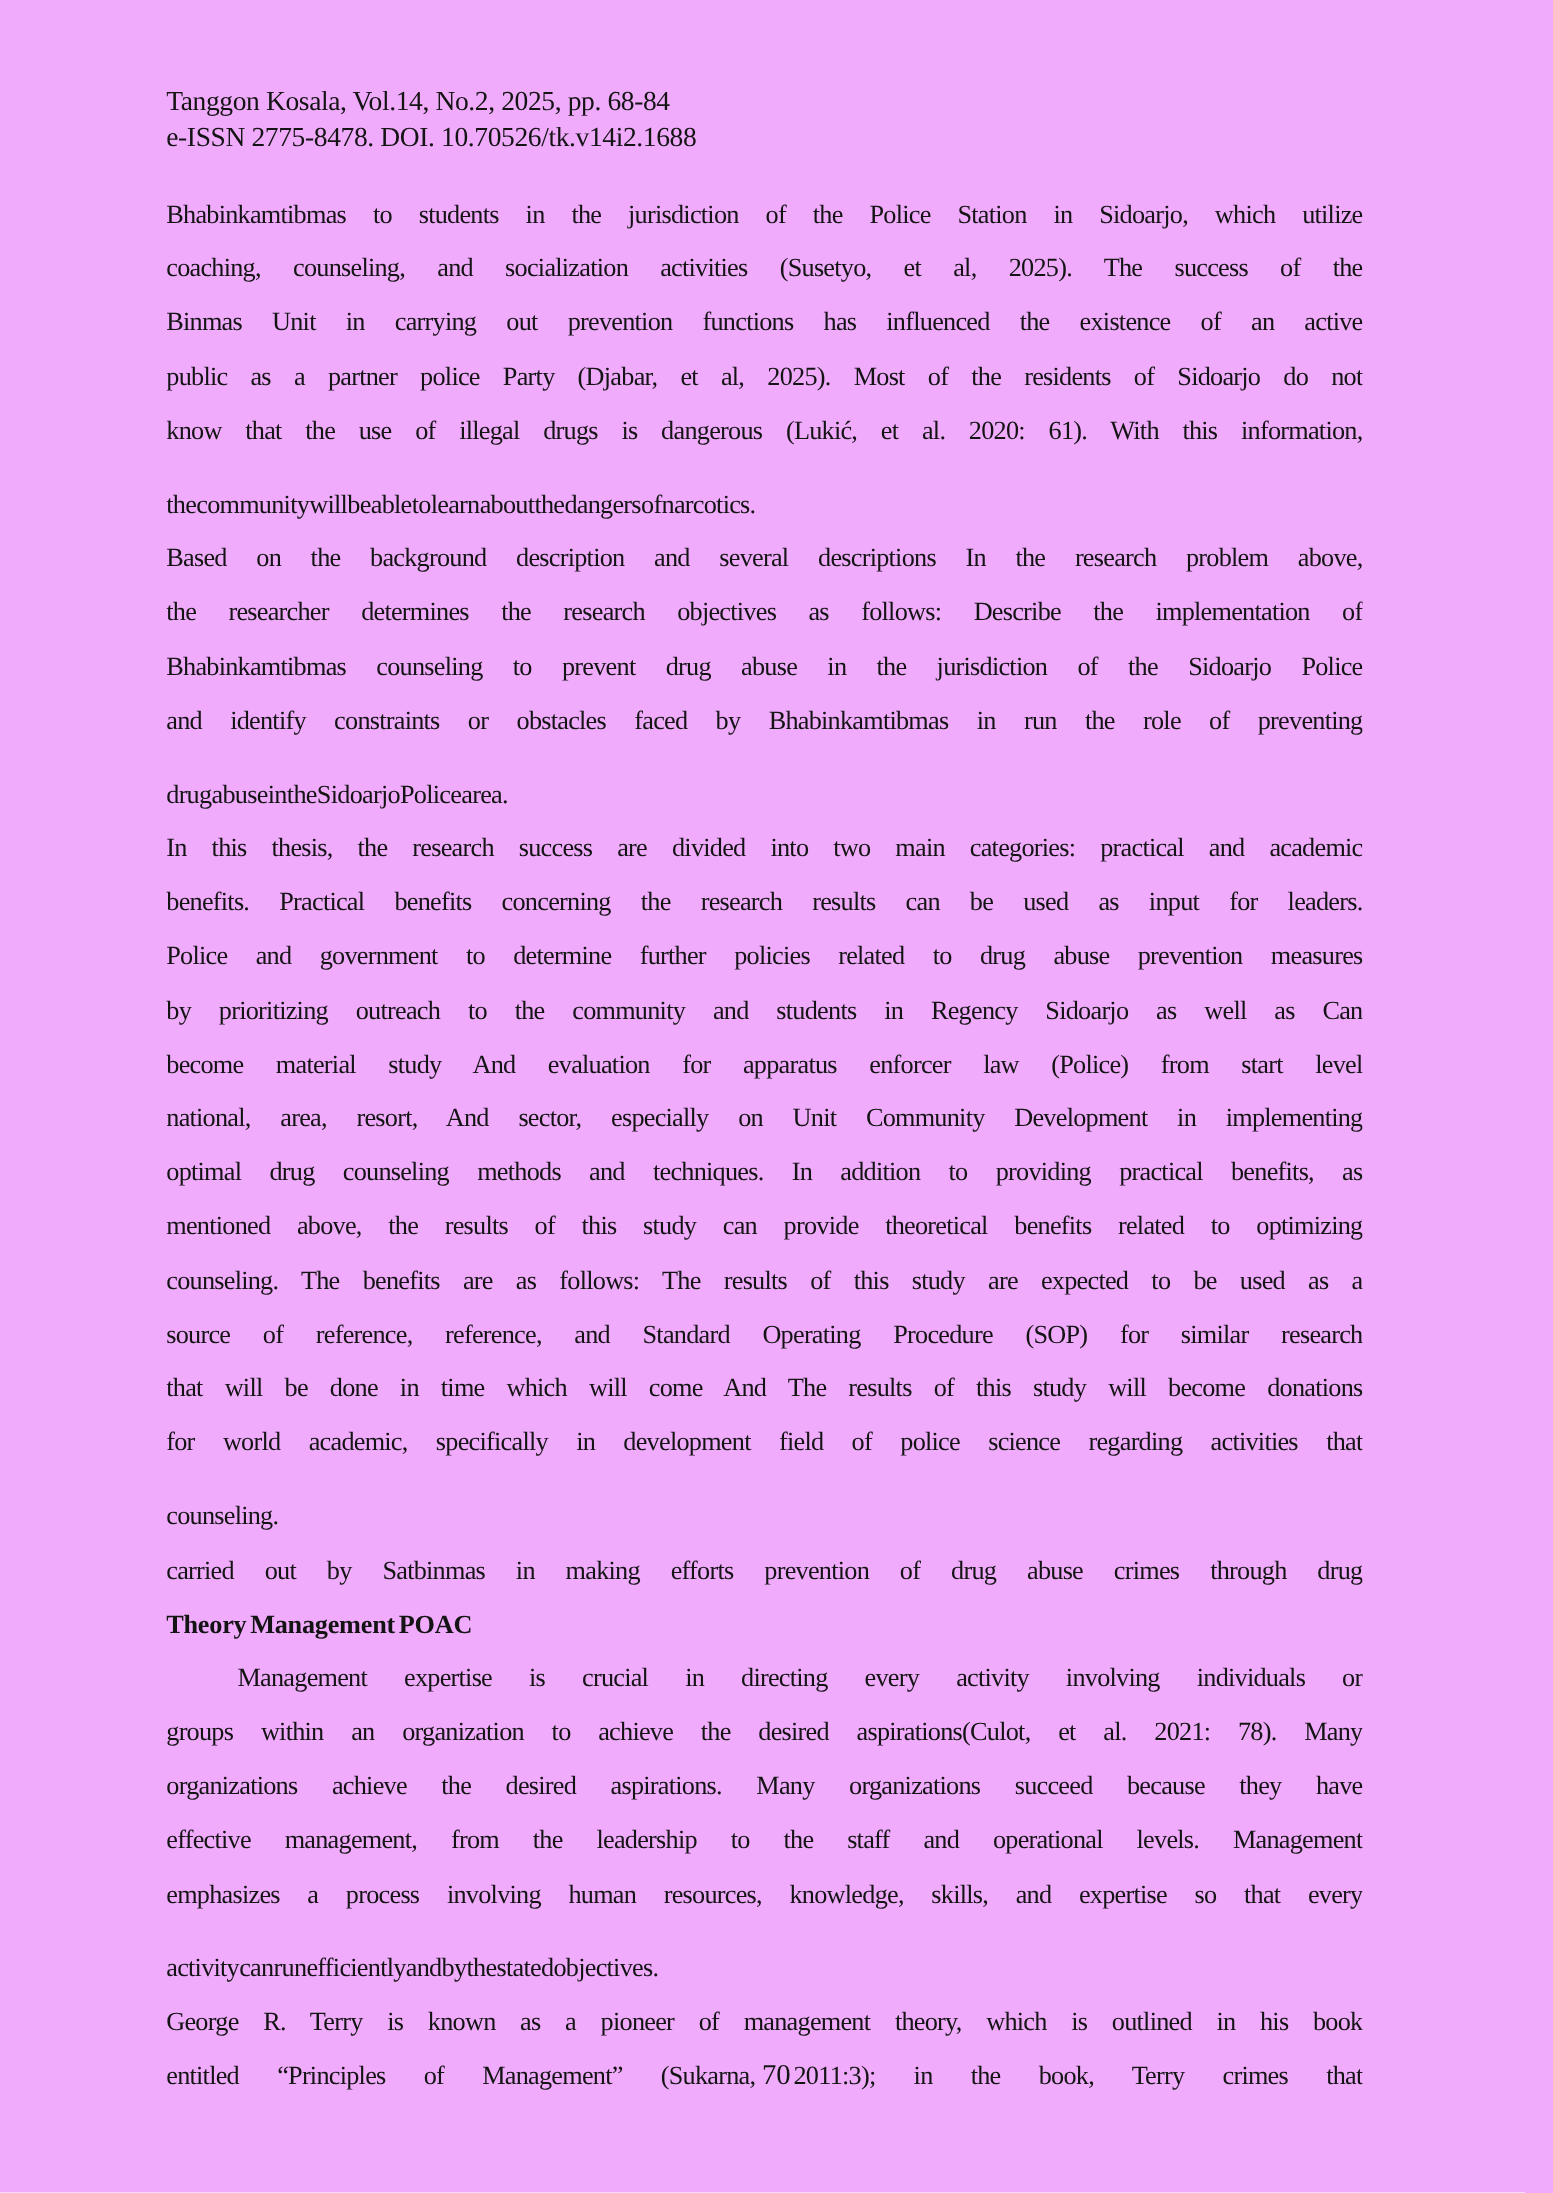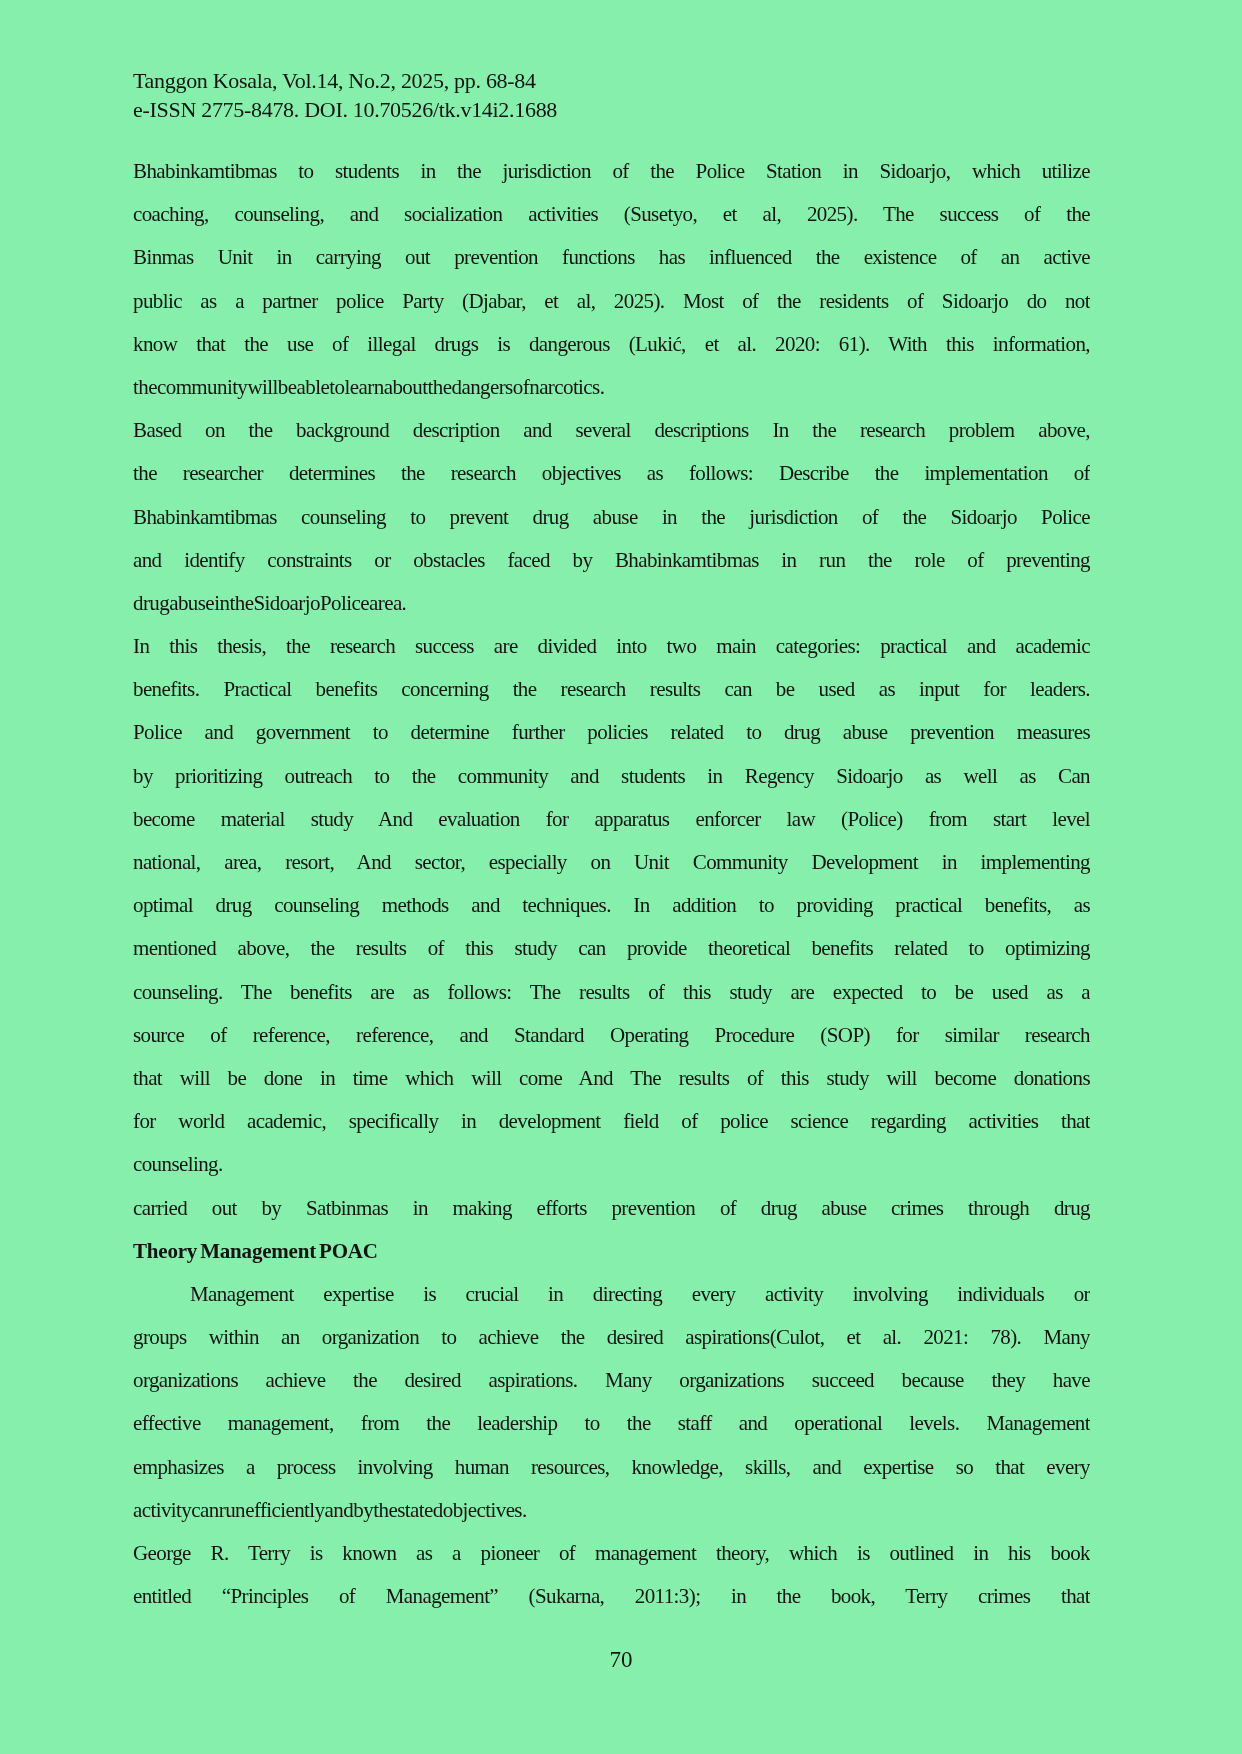--- a/index.html
+++ b/index.html
@@ -4,21 +4,21 @@
 <style>
   html, body {
     margin: 0;
     padding: 0;
     background: #ffffff;
   }
   .page {
     position: relative;
     width: 1242px;
     height: 1754px;
-    background: #86efac;
+    background: #f0abfc;
     font-family: "Liberation Serif", serif;
     color: #141414;
     overflow: hidden;
   }
   .header {
     position: absolute;
     left: 133px;
     top: 66px;
     width: 980px;
     font-size: 22px;
@@ -42,20 +42,21 @@
     word-spacing: -4.5px;
   }
   .line {
     height: 43.2px;
     overflow: hidden;
     text-align: justify;
     text-align-last: justify;
   }
   .line.para-end {
     text-align-last: left;
+    margin-top: 16px;
   }
   .line.indent {
     text-indent: 57px;
   }
   .line.heading {
     font-weight: bold;
     text-align: center;
     text-align-last: left;
     letter-spacing: -0.2px;
     word-spacing: -2px;

